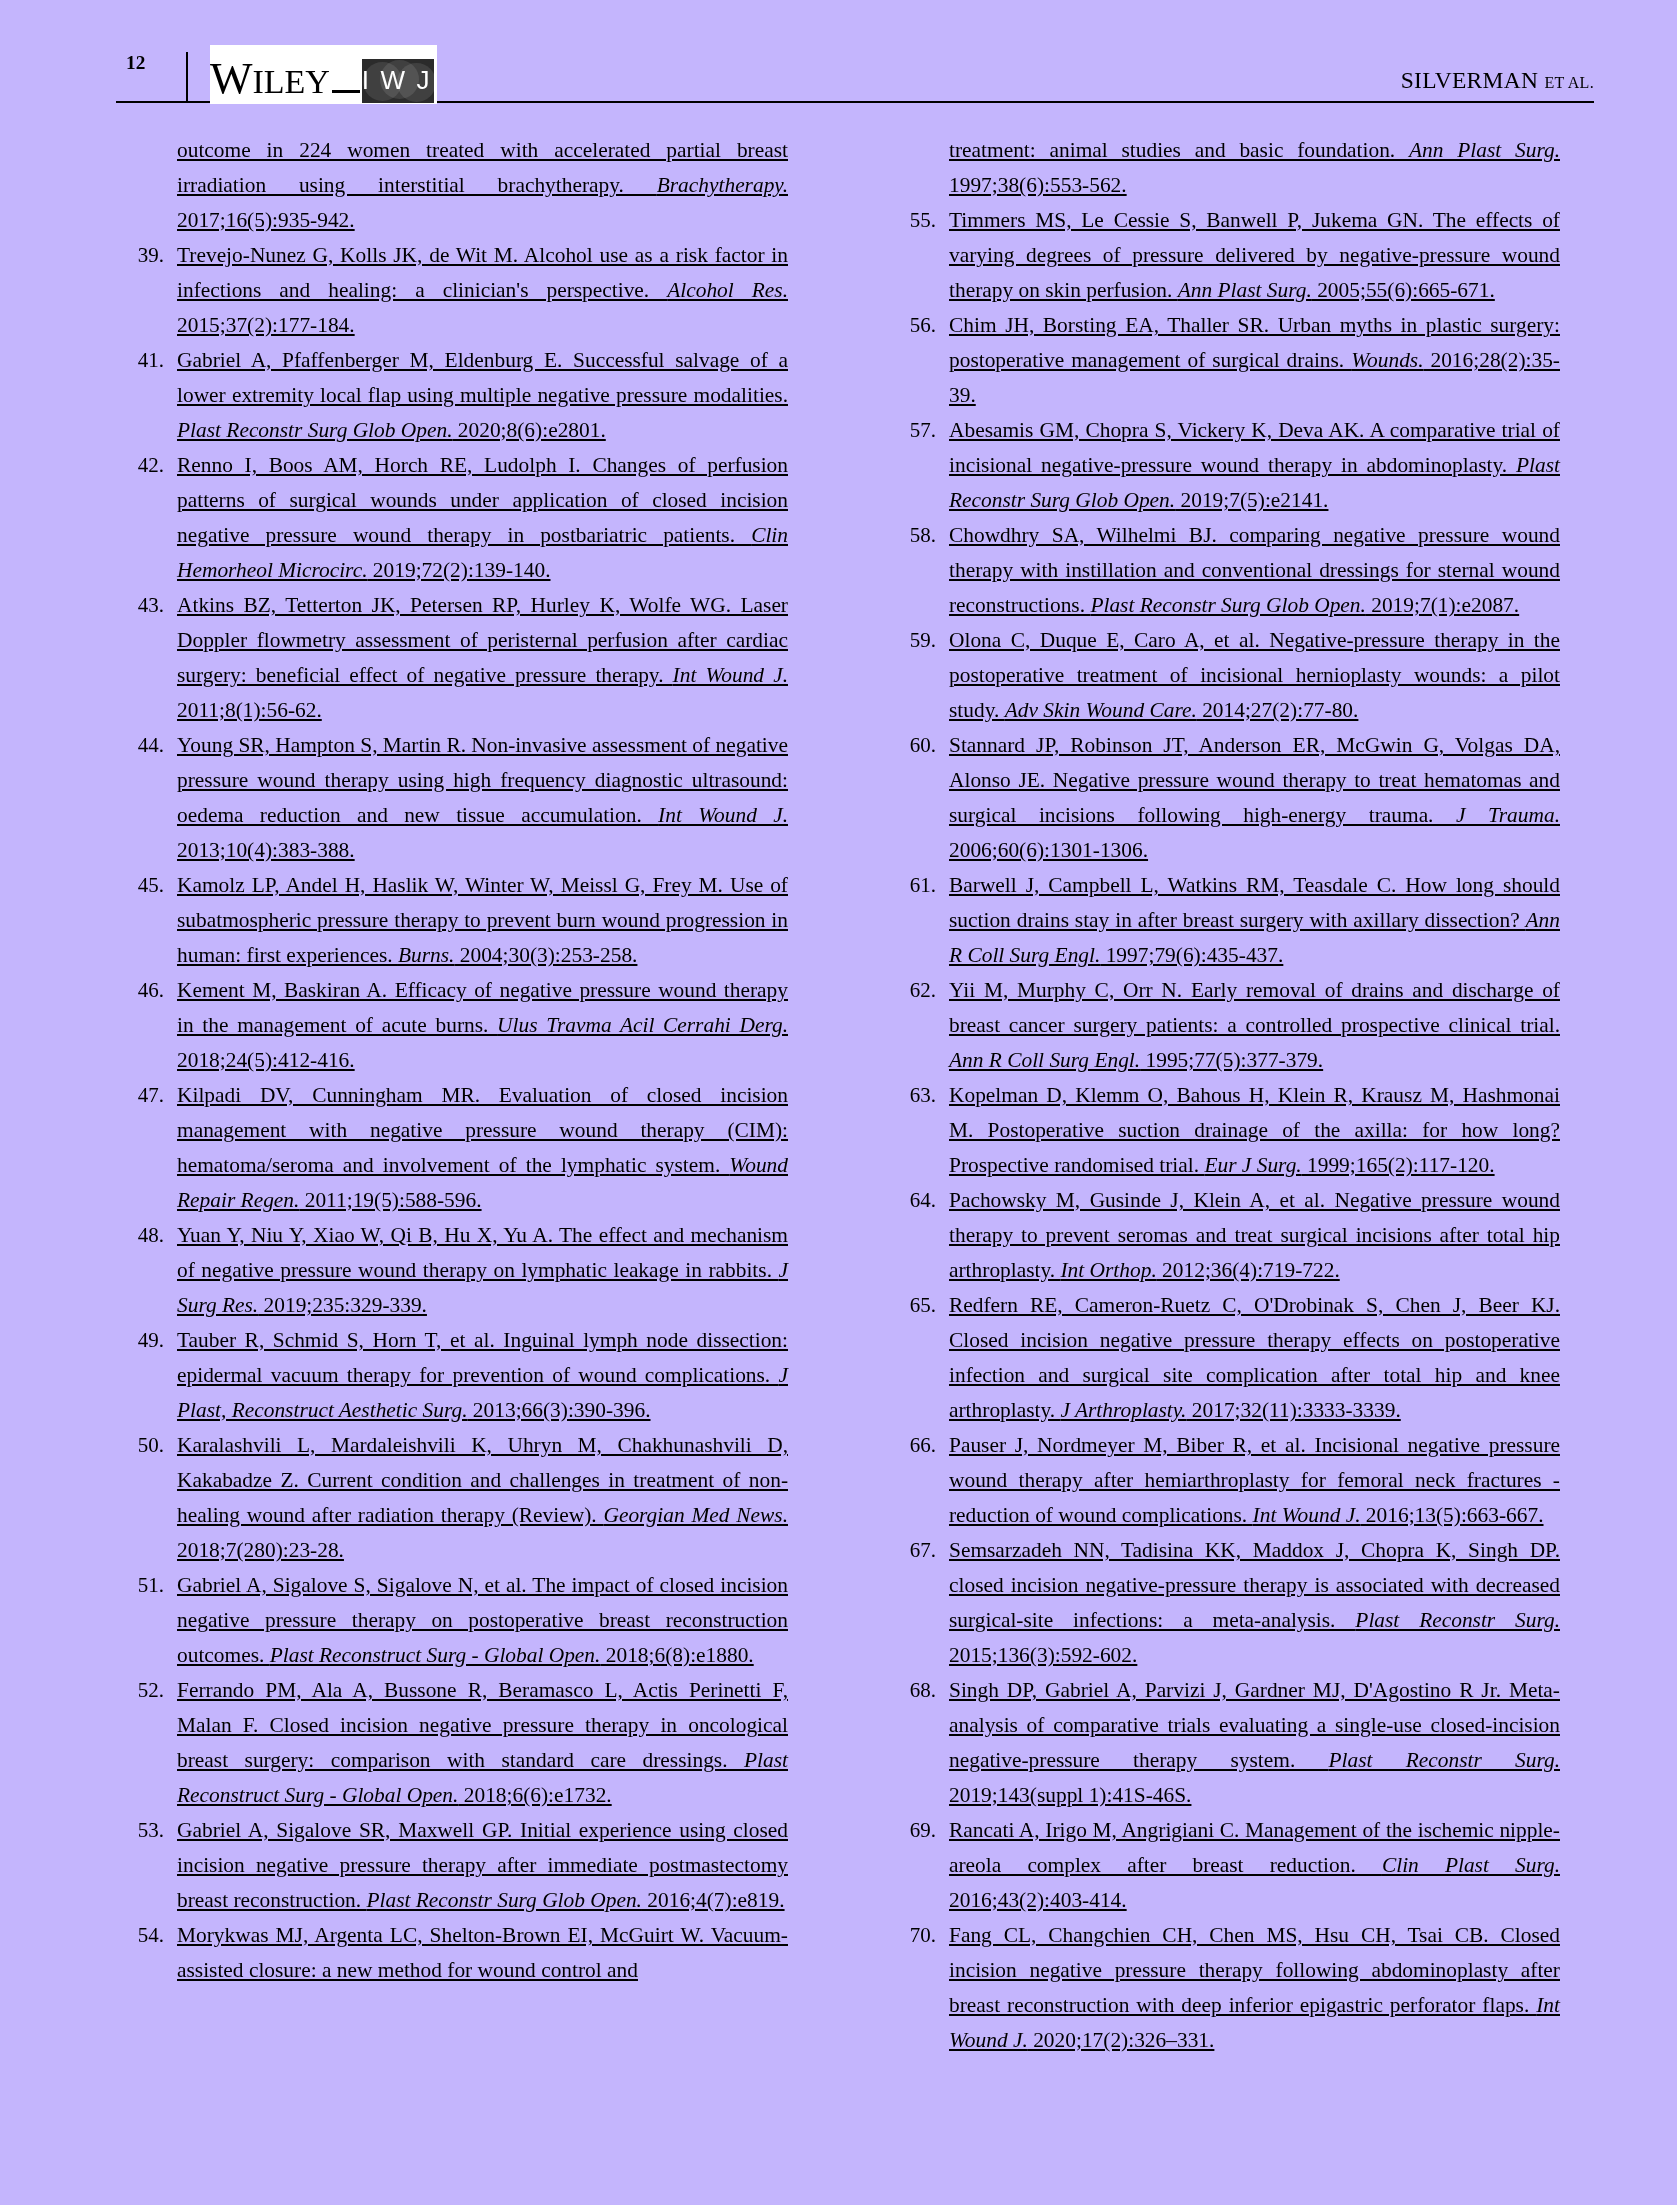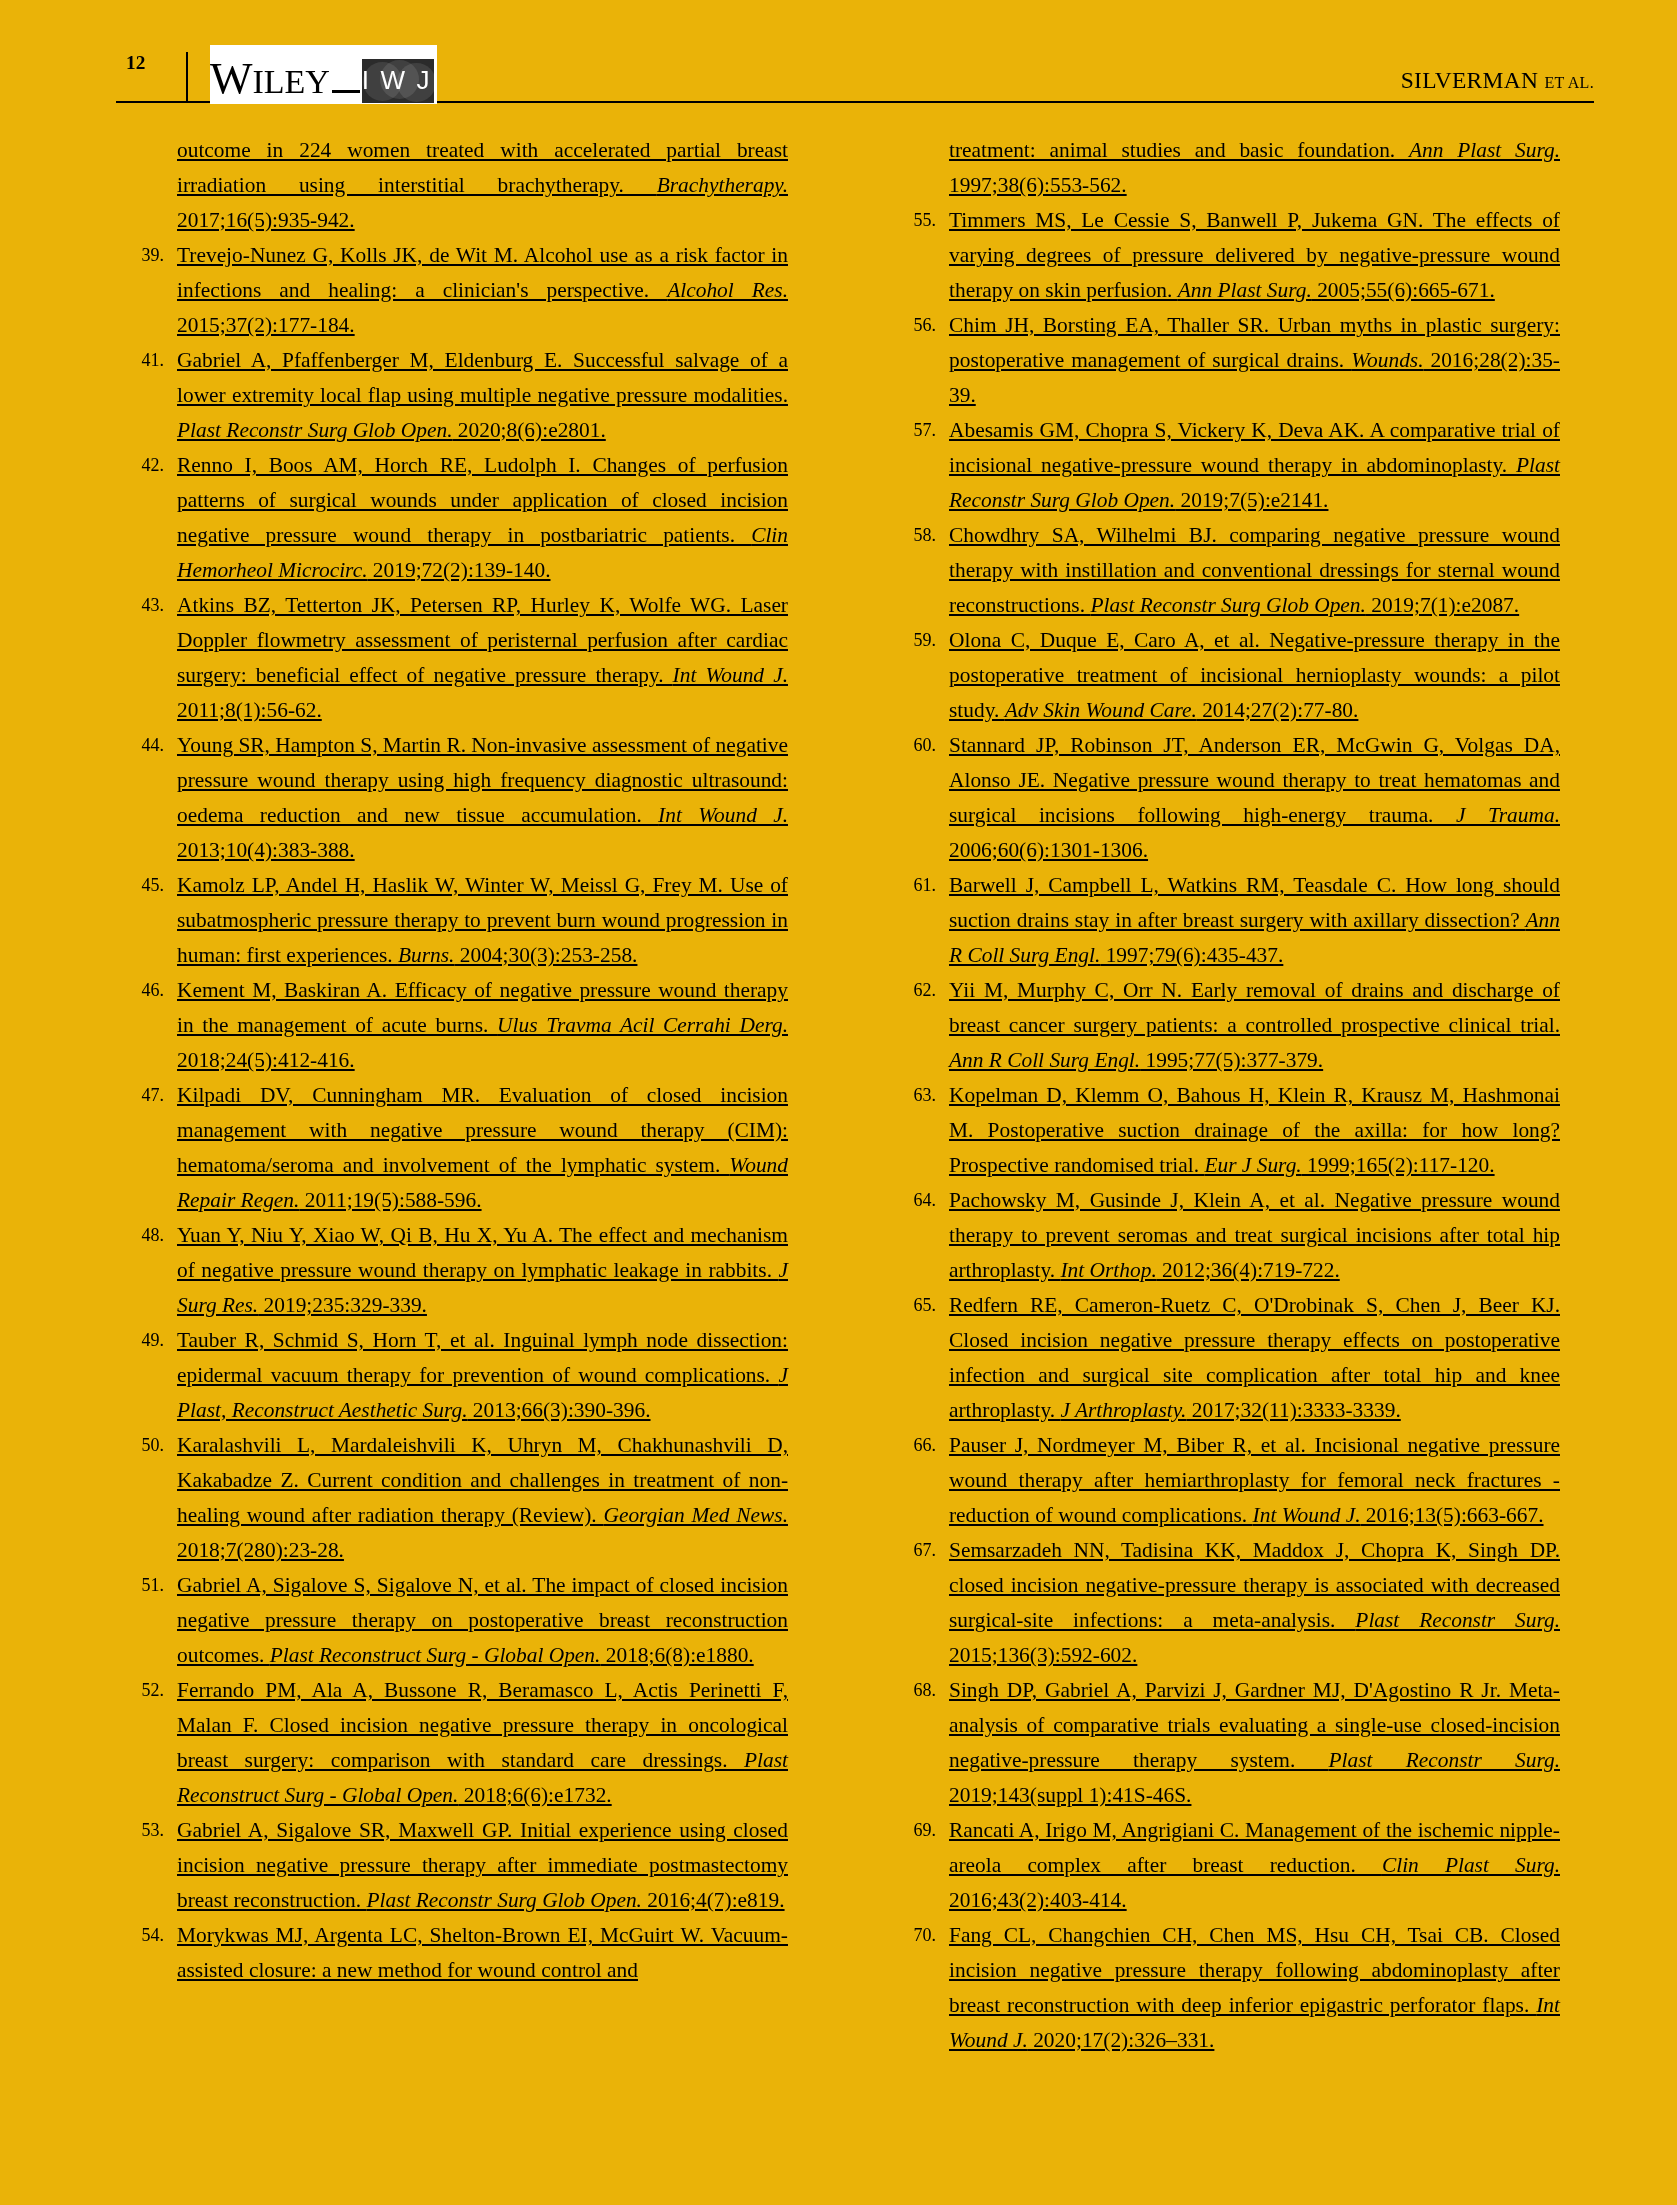--- a/index.html
+++ b/index.html
@@ -4,21 +4,21 @@
 <style>
   html, body {
     margin: 0;
     padding: 0;
     background: #ffffff;
   }
   .page {
     position: relative;
     width: 1678px;
     height: 2205px;
-    background: #eab308;
+    background: #c4b5fd;
     font-family: "Liberation Serif", "DejaVu Serif", serif;
     color: #000000;
     box-sizing: border-box;
     overflow: hidden;
   }
 
   
   .runhead {
     position: absolute;
     left: 0;
@@ -147,21 +147,21 @@
     text-align: justify;
     text-justify: inter-word;
     hyphens: manual;
   }
   li.ref > .num {
     position: absolute;
     left: 0;
     top: 0;
     width: 47px;
     text-align: right;
-    font-size: 18px;
+    font-size: 21px;
     line-height: 35px;
   }
   li.ref .body { display: block; }
   li.ref.cont { padding-left: 60px; }
   .jrnl { font-style: italic; }
 </style>
 </head>
 <body>
 
 <div class="page">

